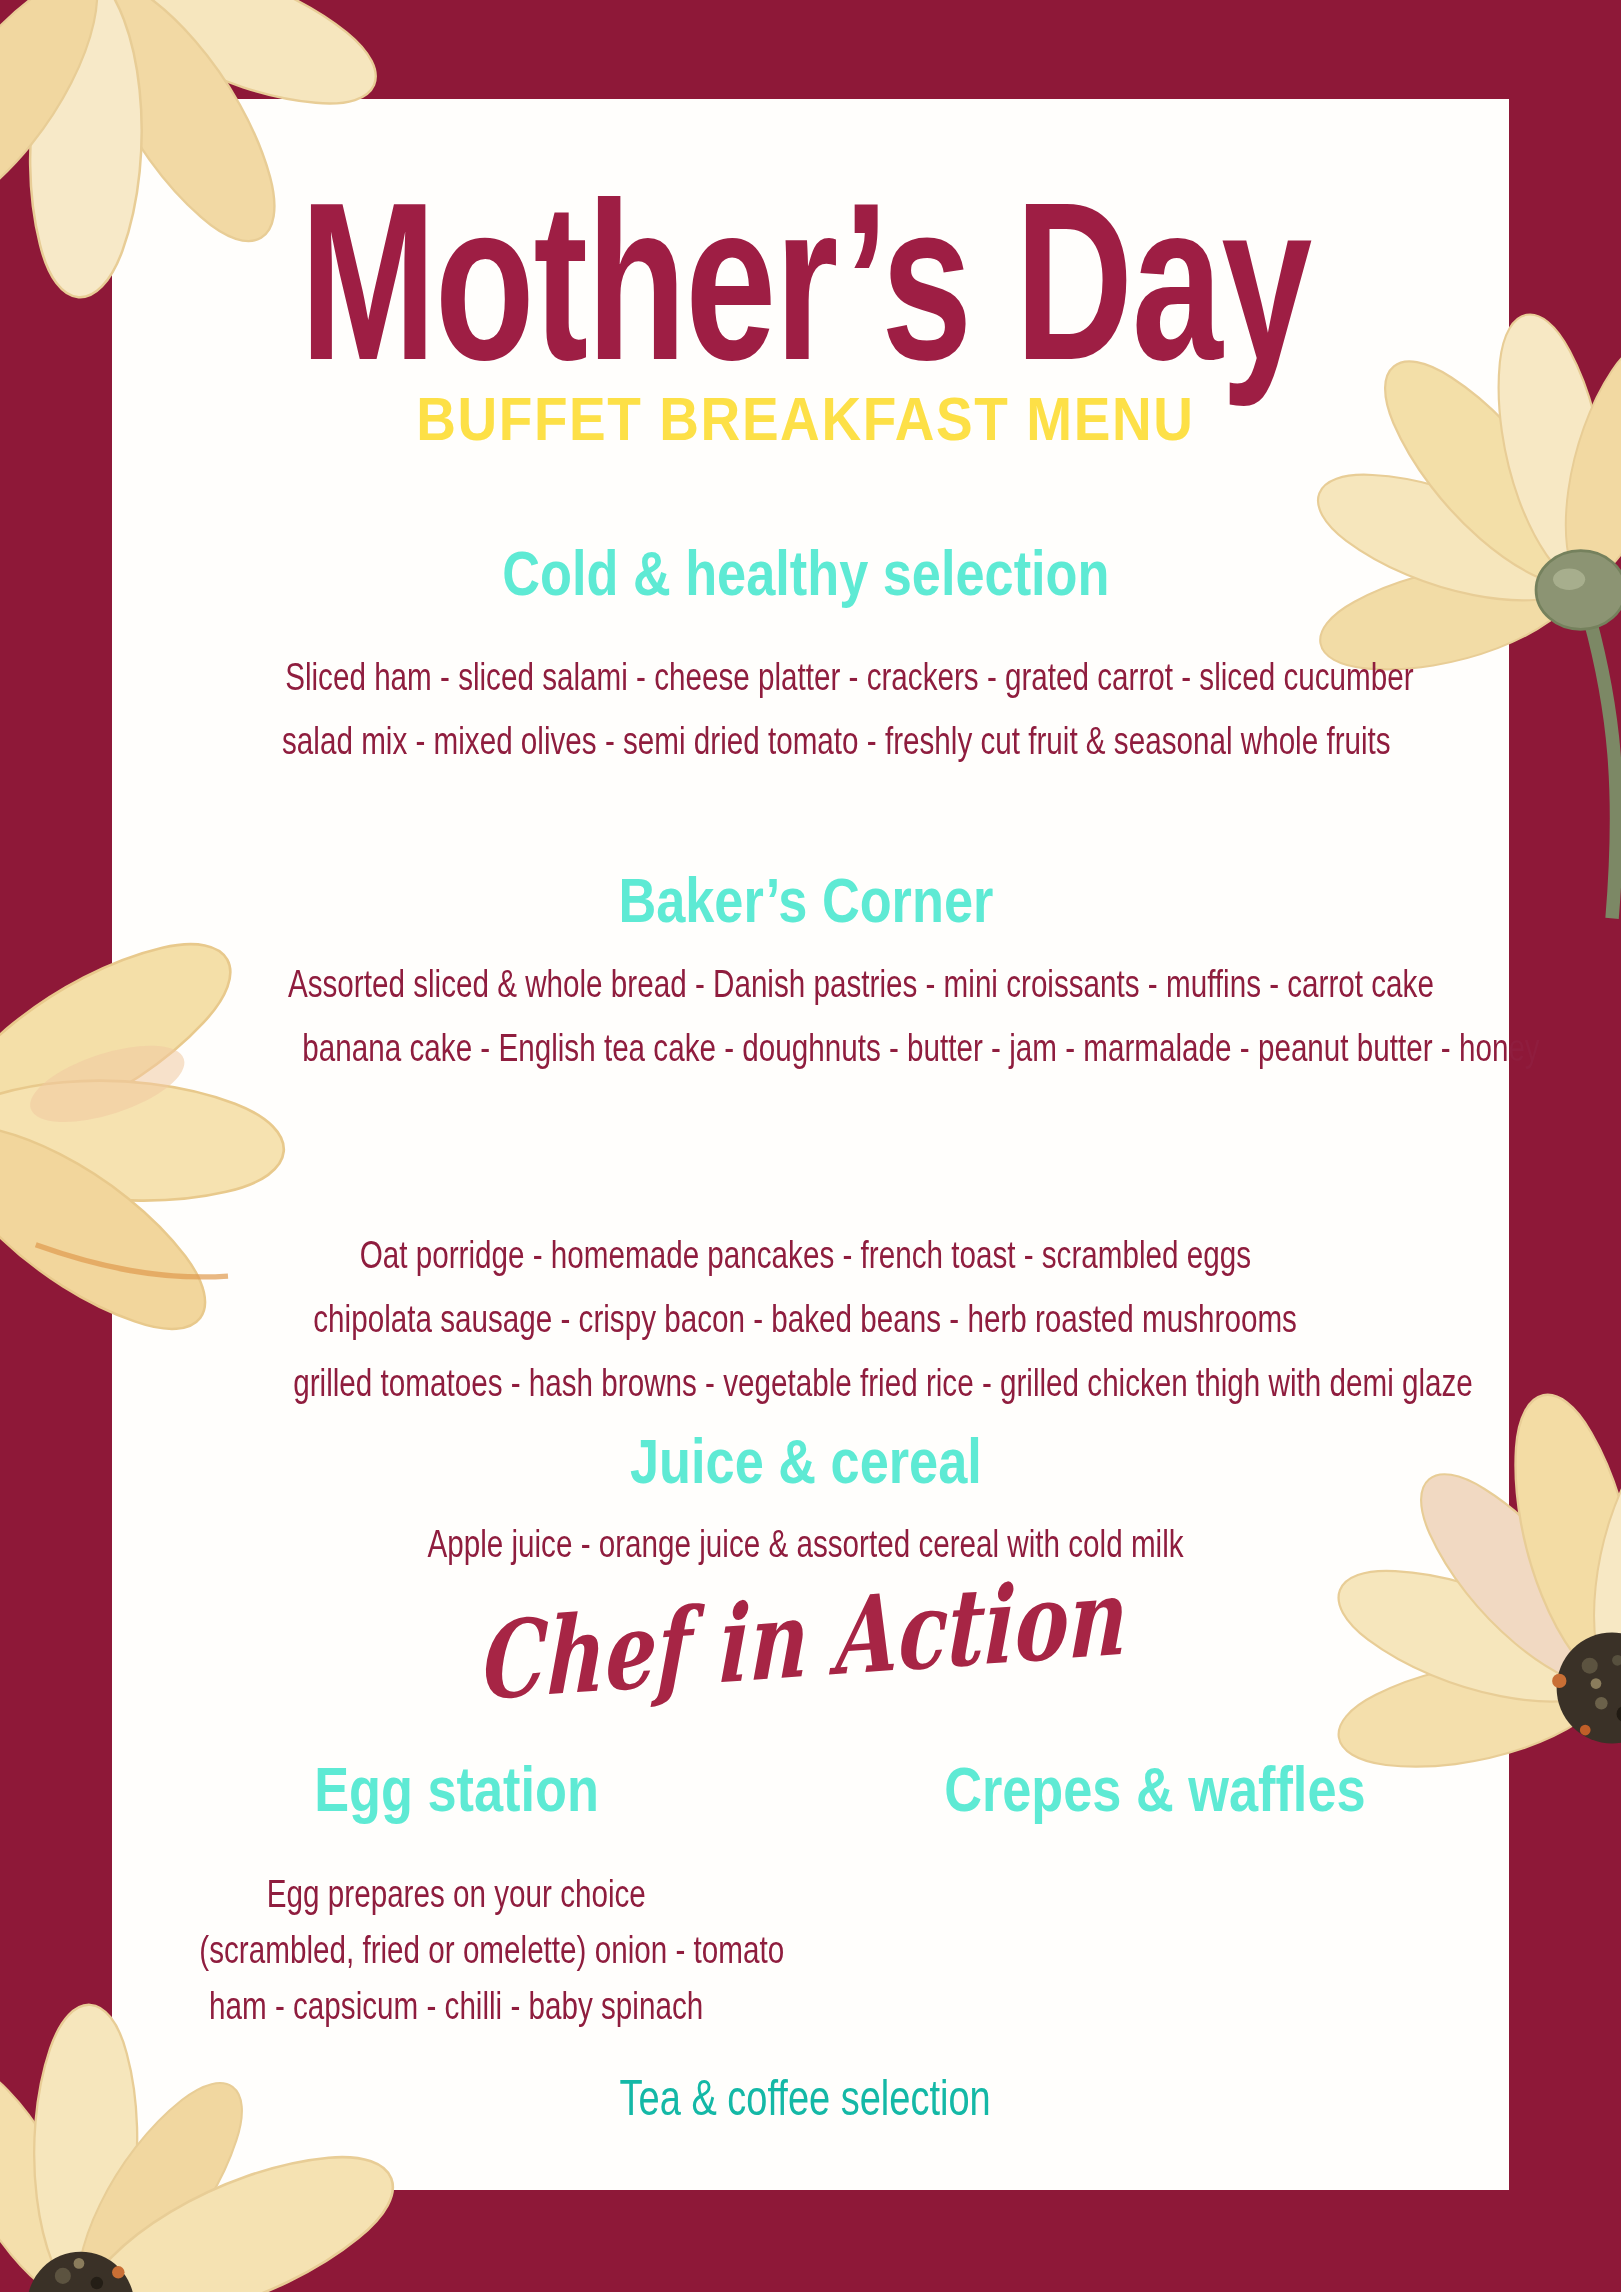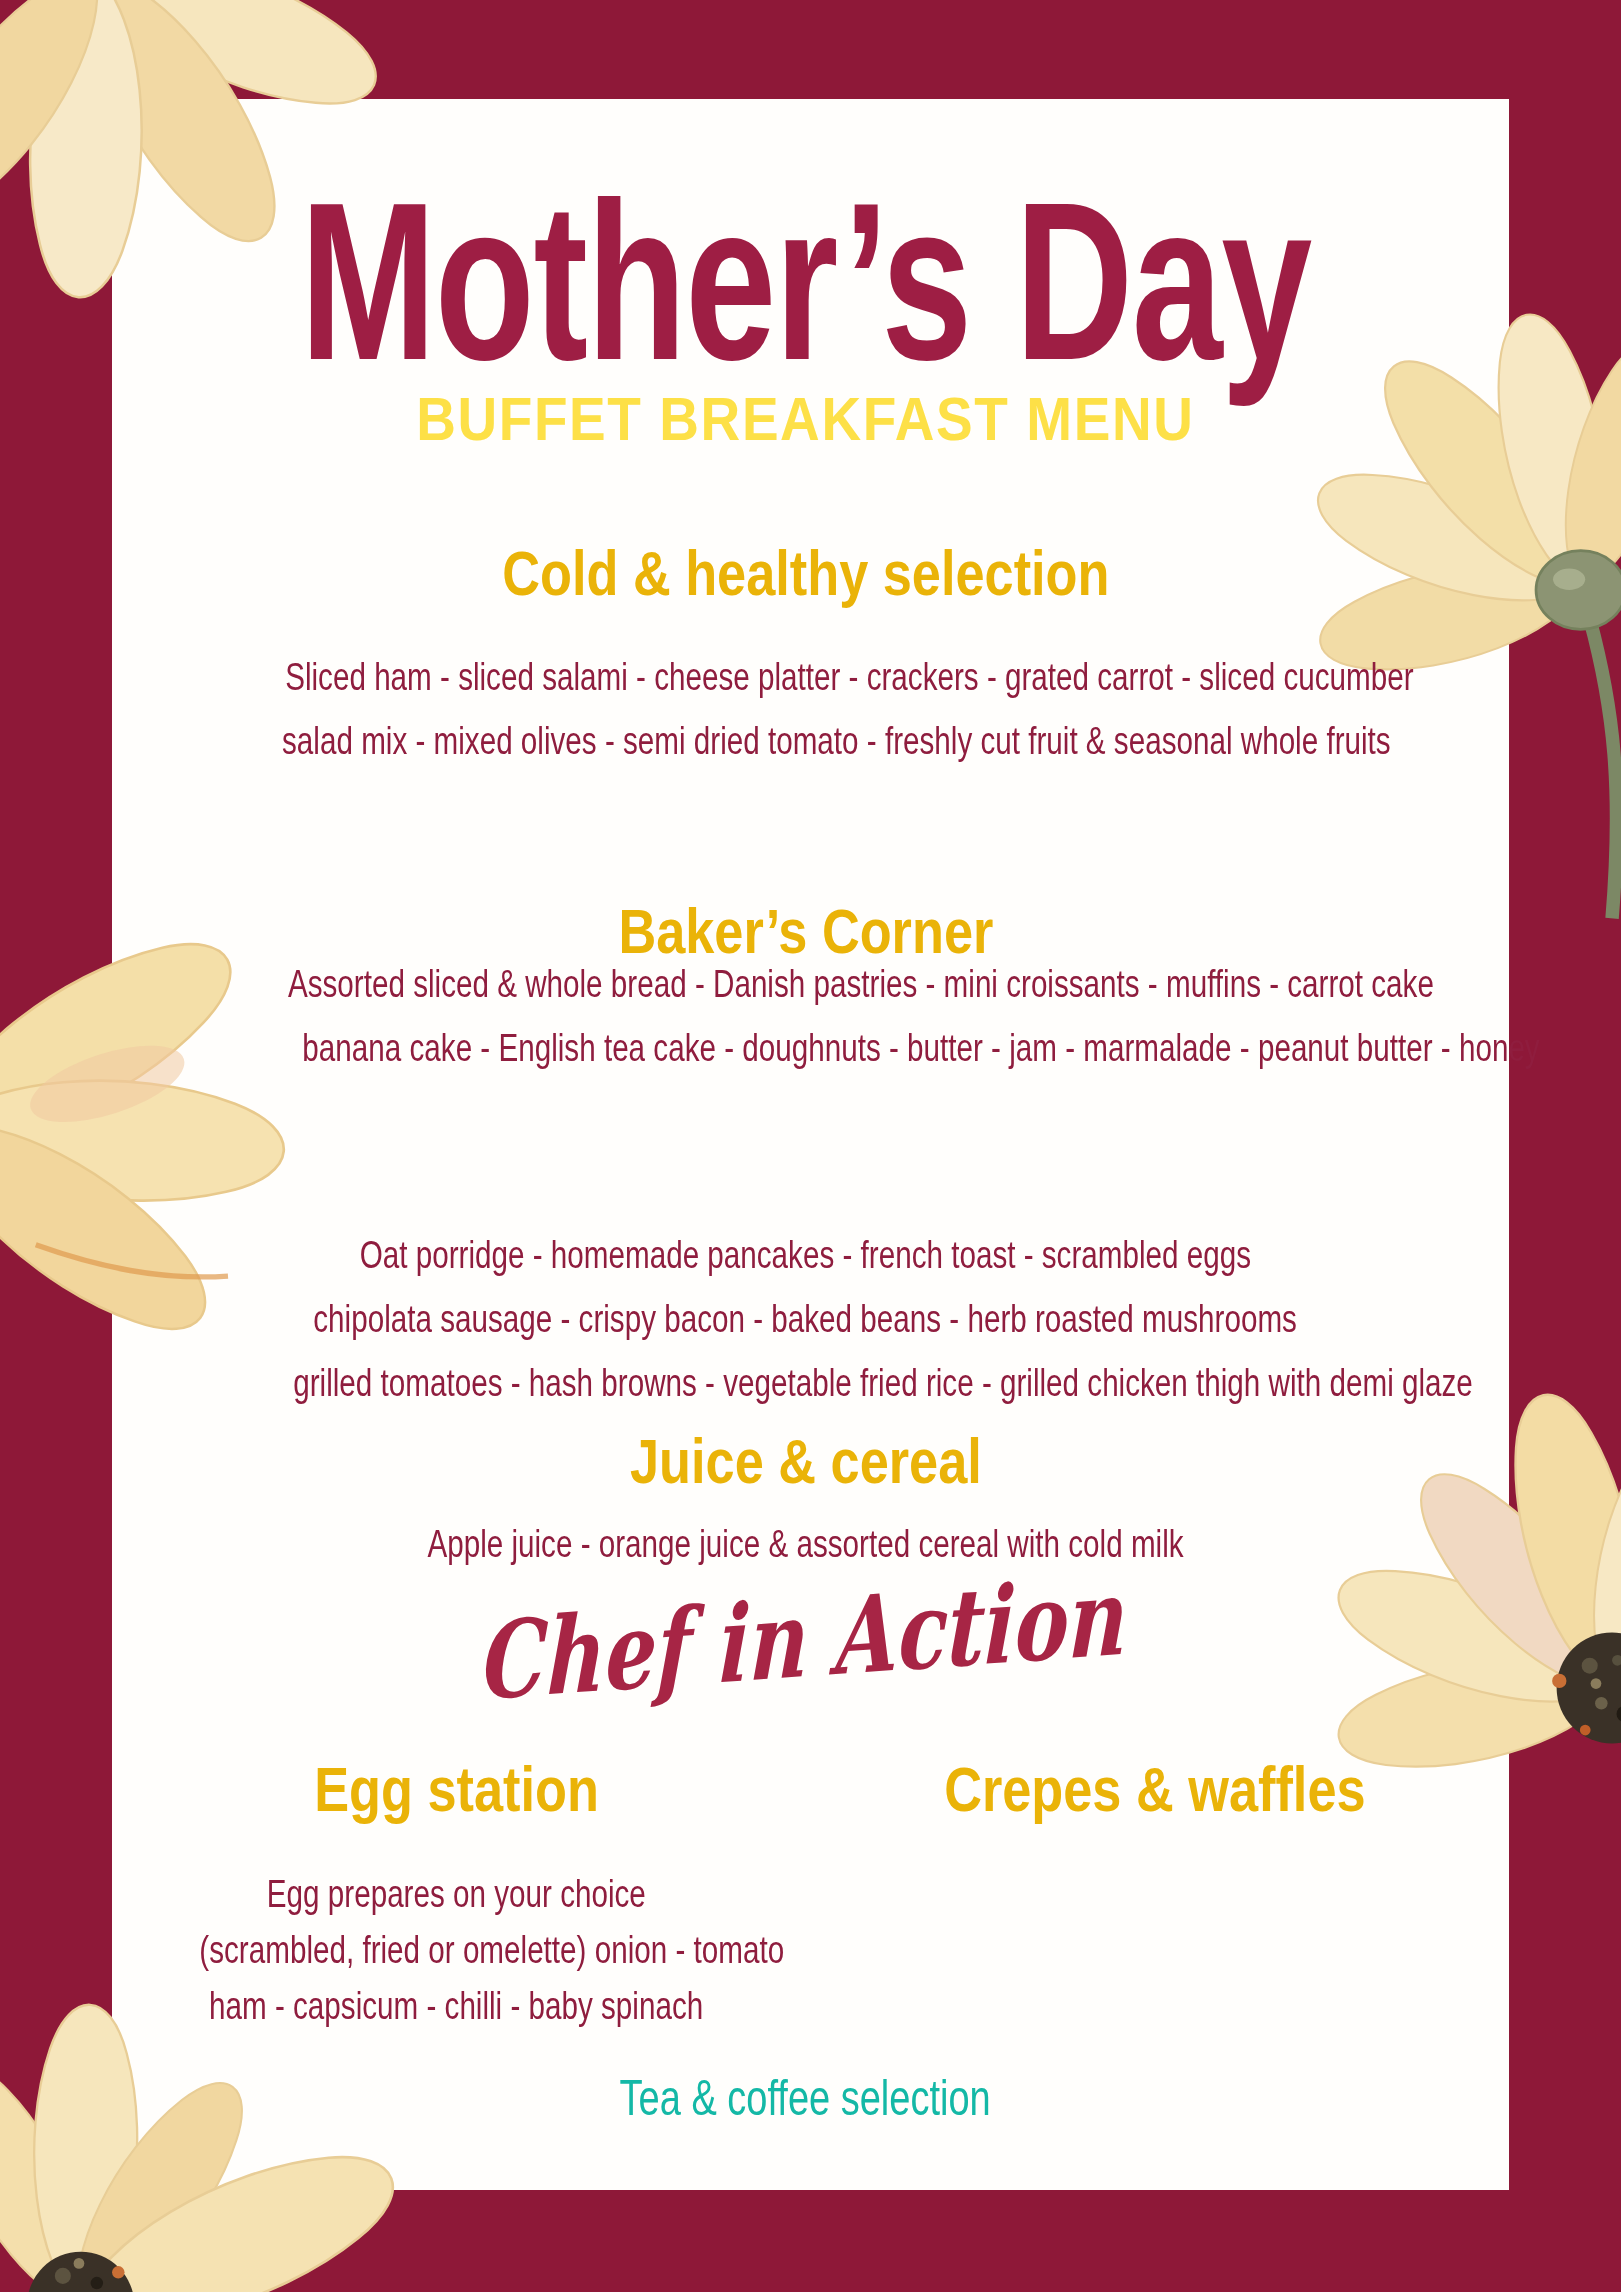--- a/index.html
+++ b/index.html
@@ -13,27 +13,27 @@
     background:#FFFEFC;z-index:1;
   }
   .flower{position:absolute;z-index:2;pointer-events:none;}
   .textlayer{position:absolute;left:107px;top:99px;width:1397px;height:2091px;z-index:3;}
   .centered{position:absolute;left:0;width:100%;text-align:center;}
   .squeeze{display:inline-block;white-space:nowrap;transform-origin:50% 50%;}
   .title{top:70px;font-size:224px;line-height:1;font-weight:bold;color:#9E1E44;letter-spacing:-1.8px;}
   .title .squeeze{transform:scaleX(.73);}
   .subtitle{top:285px;font-size:61px;font-weight:bold;color:#fde047;letter-spacing:1.8px;}
   .subtitle .squeeze{transform:scaleX(.9);}
-  .gold-h{font-size:63px;line-height:1;font-weight:bold;color:#eab308;}
+  .gold-h{font-size:63px;line-height:1;font-weight:bold;color:#5eead4;}
   .gold-h .squeeze{transform:scaleX(.83);}
   .lines{line-height:64px;}
   .line{font-size:39px;font-weight:normal;color:#8F1D3E;}
   .line .squeeze{transform:scaleX(.76);}
   .h-cold{top:443px;} .l-cold{top:546px;}
-  .h-bakers{top:770px;margin-top:31px;} .l-bakers{top:853px;}
+  .h-bakers{top:770px;} .l-bakers{top:853px;}
   .h-hot{top:1028px;} .l-hot{top:1124px;}
   .h-juice{top:1331px;} .l-juice{top:1413px;}
   .chef{top:1482px;font-size:106px;line-height:1.1;font-weight:bold;font-style:italic;
         color:#A72545;font-family:"DejaVu Serif", serif;}
   .chef .squeeze{transform:rotate(-4deg) scaleX(.76) skewX(-8deg);}
   .stations{position:absolute;top:1659px;left:0;width:100%;display:flex;}
   .station{width:50%;text-align:center;}
   .station .gold-h{position:static;display:block;}
   .station .lines{margin-top:45px;line-height:56px;}
   .footer{top:1970px;font-size:50px;font-weight:normal;color:#14b8a6;}

